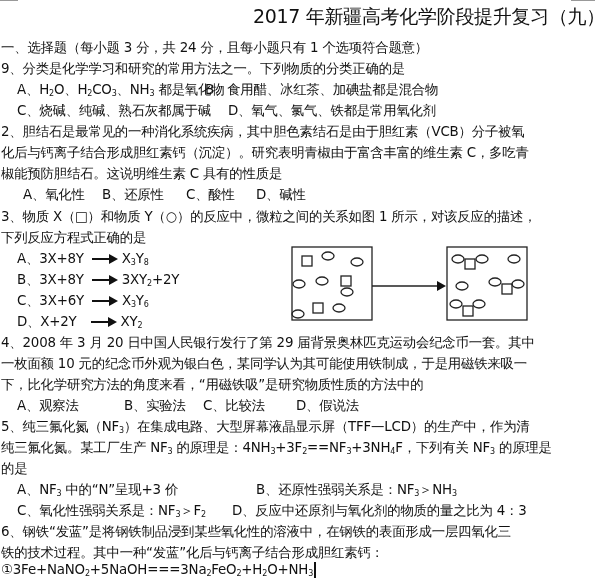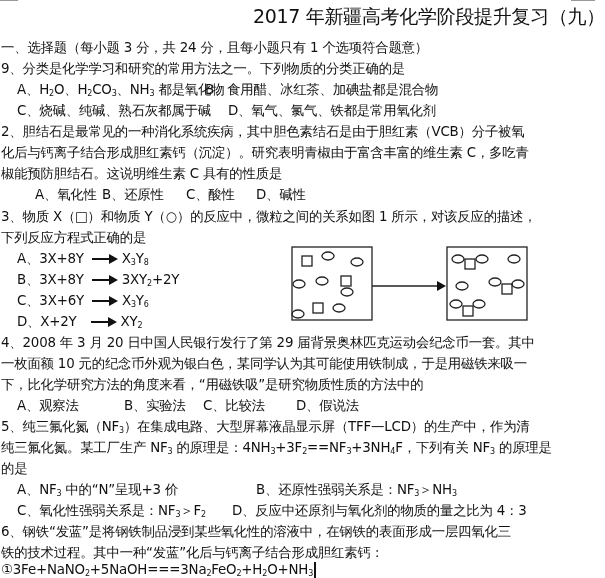--- a/index.html
+++ b/index.html
@@ -29,21 +29,21 @@
 
 <div class="line" style="top:58px">9、分类是化学学习和研究的常用方法之一。下列物质的分类正确的是</div>
 <div class="opt" style="top:79px;left:17px"><span>A、H</span><sub>2</sub><span>O、H</span><sub>2</sub><span>CO</span><sub>3</sub><span>、NH</span><sub>3</sub><span> 都是氧化物</span></div>
 <div class="opt" style="top:79px;left:205px">B、食用醋、冰红茶、加碘盐都是混合物</div>
 <div class="opt" style="top:100px;left:17px">C、烧碱、纯碱、熟石灰都属于碱</div>
 <div class="opt" style="top:100px;left:228px">D、氧气、氯气、铁都是常用氧化剂</div>
 
 <div class="line" style="top:121px">2、胆结石是最常见的一种消化系统疾病，其中胆色素结石是由于胆红素（VCB）分子被氧</div>
 <div class="line" style="top:142px">化后与钙离子结合形成胆红素钙（沉淀）。研究表明青椒由于富含丰富的维生素 C，多吃青</div>
 <div class="line" style="top:163px">椒能预防胆结石。这说明维生素 C 具有的性质是</div>
-<div class="opt" style="top:184px;left:35px">A、氧化性</div>
+<div class="opt" style="top:184px;left:23px">A、氧化性</div>
 <div class="opt" style="top:184px;left:102px">B、还原性</div>
 <div class="opt" style="top:184px;left:186px">C、酸性</div>
 <div class="opt" style="top:184px;left:256px">D、碱性</div>
 
 <div class="line" style="top:206px">3、物质 X（□）和物质 Y（○）的反应中，微粒之间的关系如图 1 所示，对该反应的描述，</div>
 <div class="line" style="top:227px">下列反应方程式正确的是</div>
 <div class="opt" style="top:248px;left:17px"><span>A、3X+8Y</span><span class="arrow"></span><span>X</span><sub>3</sub><span>Y</span><sub>8</sub></div>
 <div class="opt" style="top:269px;left:17px"><span>B、3X+8Y</span><span class="arrow"></span><span>3XY</span><sub>2</sub><span>+2Y</span></div>
 <div class="opt" style="top:290px;left:17px"><span>C、3X+6Y</span><span class="arrow"></span><span>X</span><sub>3</sub><span>Y</span><sub>6</sub></div>
 <div class="opt" style="top:311px;left:17px"><span>D、X+2Y</span><span class="arrow" style="margin-left:14px"></span><span>XY</span><sub>2</sub></div>

